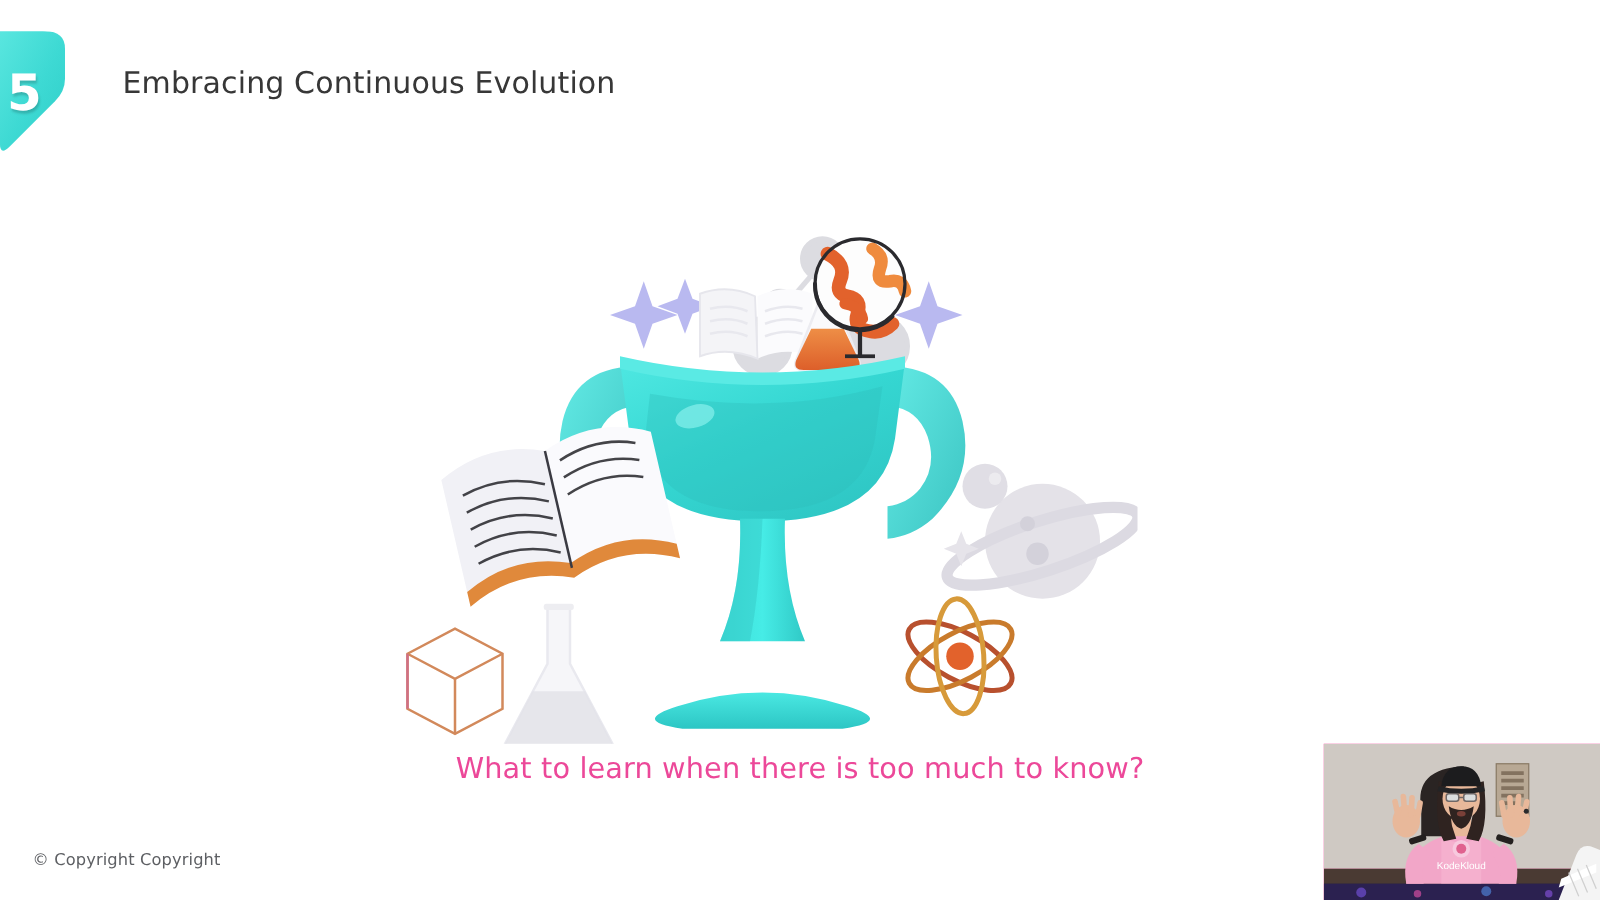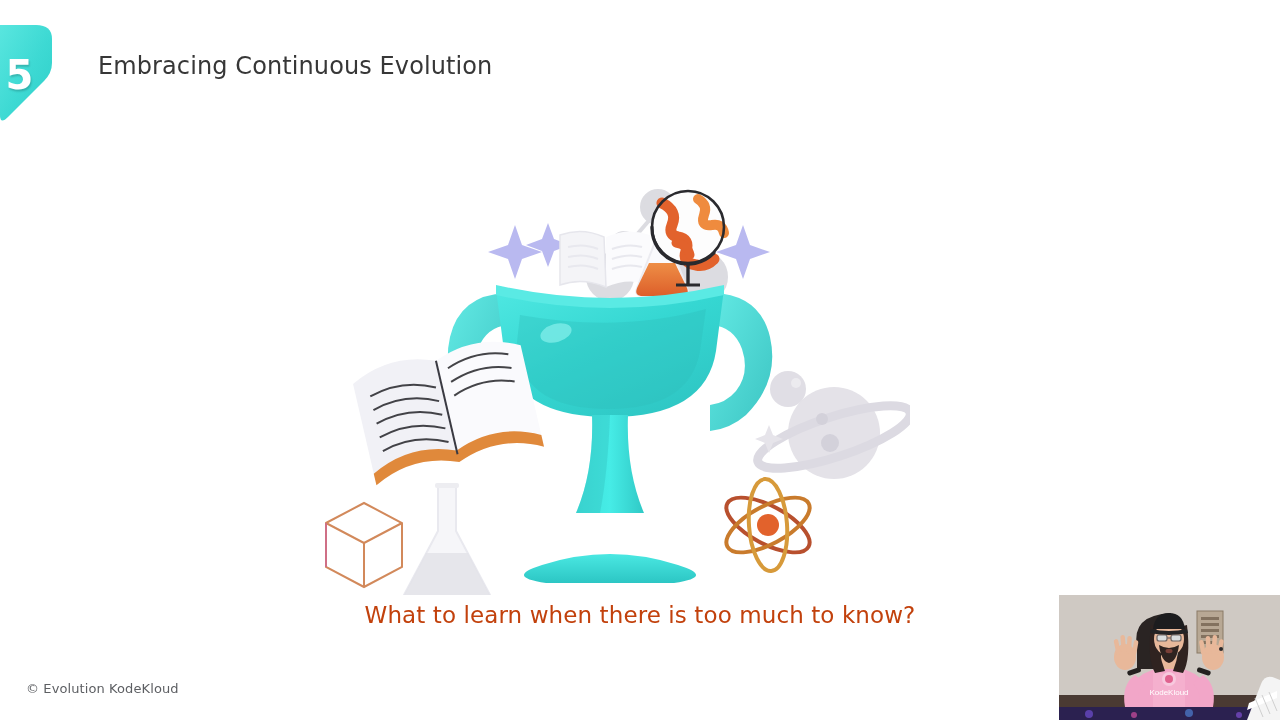--- a/index.html
+++ b/index.html
@@ -77,21 +77,21 @@
   
   #slide-caption {
     position: absolute;
     left: 0;
     top: 602px;
     width: 1280px;
     text-align: center;
     font-family: "DejaVu Sans", sans-serif;
     font-size: 23px;
     font-weight: 400;
-    color: #c2410c;
+    color: #ec4899;
     letter-spacing: 0.1px;
   }
 
   
   #copyright-footer {
     position: absolute;
     left: 26px;
     top: 681px;
     font-family: "DejaVu Sans", sans-serif;
     font-size: 13px;
@@ -288,21 +288,21 @@
       <ellipse cx="458" cy="360" rx="46" ry="19" stroke="#b8502e" transform="rotate(28 458 360)"></ellipse>
       <ellipse cx="458" cy="360" rx="46" ry="19" stroke="#c97b2c" transform="rotate(-28 458 360)"></ellipse>
       <ellipse cx="458" cy="360" rx="46" ry="19" stroke="#d79a3a" transform="rotate(86 458 360)"></ellipse>
       <circle cx="458" cy="360" r="11" fill="#e2622c" stroke="none"></circle>
     </g>
   </svg>
 </div>
 
 <div id="slide-caption">What to learn when there is too much to know?</div>
 
-<div id="copyright-footer">© Evolution KodeKloud</div>
+<div id="copyright-footer">© Copyright Copyright</div>
 
 <div id="webcam-overlay">
   <svg width="221" height="125" viewBox="0 0 221 125">
 
     <rect x="0" y="0" width="221" height="100" fill="#cfc9c3"></rect>
 
     <rect x="0" y="100" width="221" height="25" fill="#4a3a33"></rect>
     <rect x="0" y="112" width="221" height="13" fill="#2a2040"></rect>
     <g>
       <rect x="0" y="112" width="221" height="13" fill="#2b2150"></rect>

